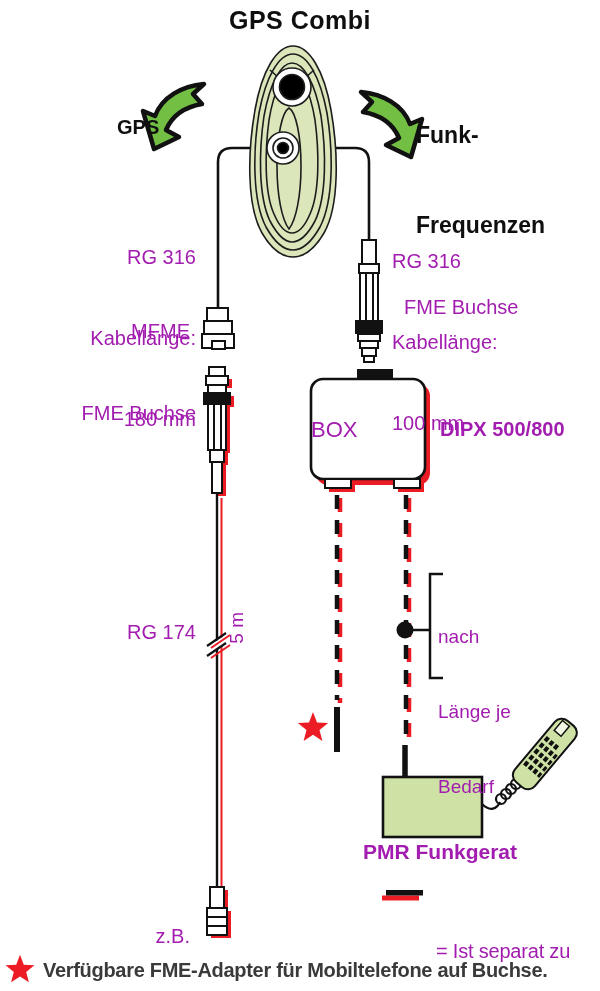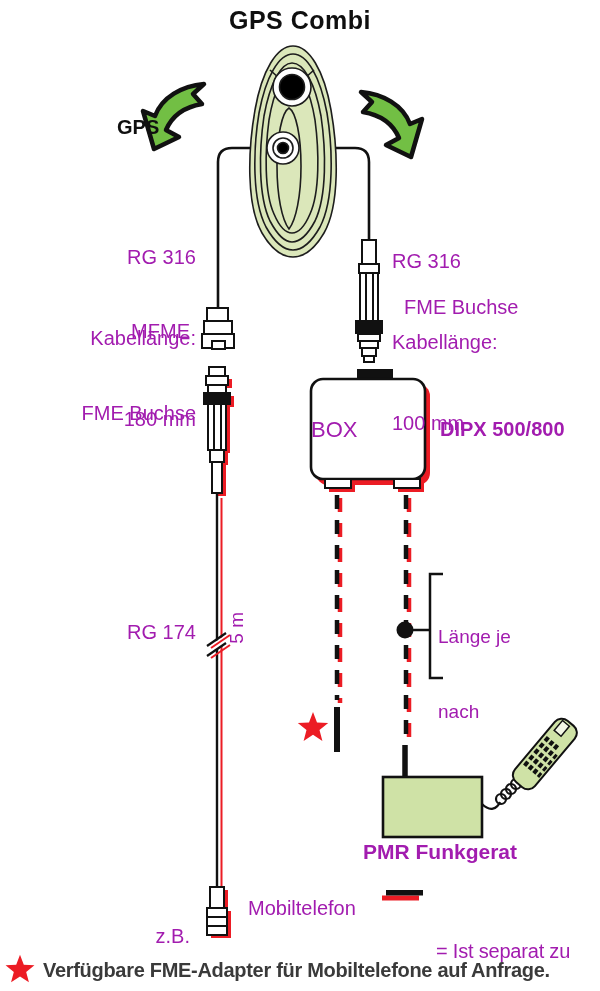--- a/index.html
+++ b/index.html
@@ -190,20 +190,24 @@
   </g>
 
   <g>
     <rect x="382" y="895.5" width="37" height="5" fill="var(--accent-red)"></rect>
     <rect x="386" y="890" width="37" height="5.5" fill="#111"></rect>
   </g>
 </svg>
 
 <div class="label h c lbl-title">GPS Combi</div>
 <div class="label h lbl-gps">GPS</div>
+<div class="label h lbl-funk">
+  <div>Funk-</div>
+  <div>Frequenzen</div>
+</div>
 
 <div class="label r lbl-rg316l">
   <div>RG 316</div>
   <div>Kabellänge:</div>
   <div>180 mm</div>
 </div>
 <div class="label lbl-rg316r">
   <div>RG 316</div>
   <div>Kabellänge:</div>
   <div>100 mm</div>
@@ -213,32 +217,32 @@
 <div class="label lbl-fmer">FME Buchse</div>
 <div class="label r lbl-fmel">FME Buchse</div>
 
 <div class="label c lbl-box">BOX</div>
 <div class="label lbl-dipx">DIPX 500/800</div>
 
 <div class="label r lbl-rg174">RG 174</div>
 <div class="label lbl-5m">5 m</div>
 
 <div class="label lbl-note">
+  <div>nach</div>
   <div>Länge je</div>
-  <div>nach</div>
+  <div>Bedarf</div>
 </div>
 
 <div class="label lbl-pmr">PMR Funkgerat</div>
 
 <div class="label r lbl-smb">
   <div>z.B.</div>
   
 </div>
-<div class="label lbl-mobil">Mobiltelefon</div>
 
 <div class="label lbl-legend">
   <div>= Ist separat zu</div>
   
 </div>
 
-<div class="label lbl-foot">Verfügbare FME-Adapter für Mobiltelefone auf Anfrage.</div>
+<div class="label lbl-foot">Verfügbare FME-Adapter für Mobiltelefone auf Buchse.</div>
 
 </div>
 
 </body></html>

